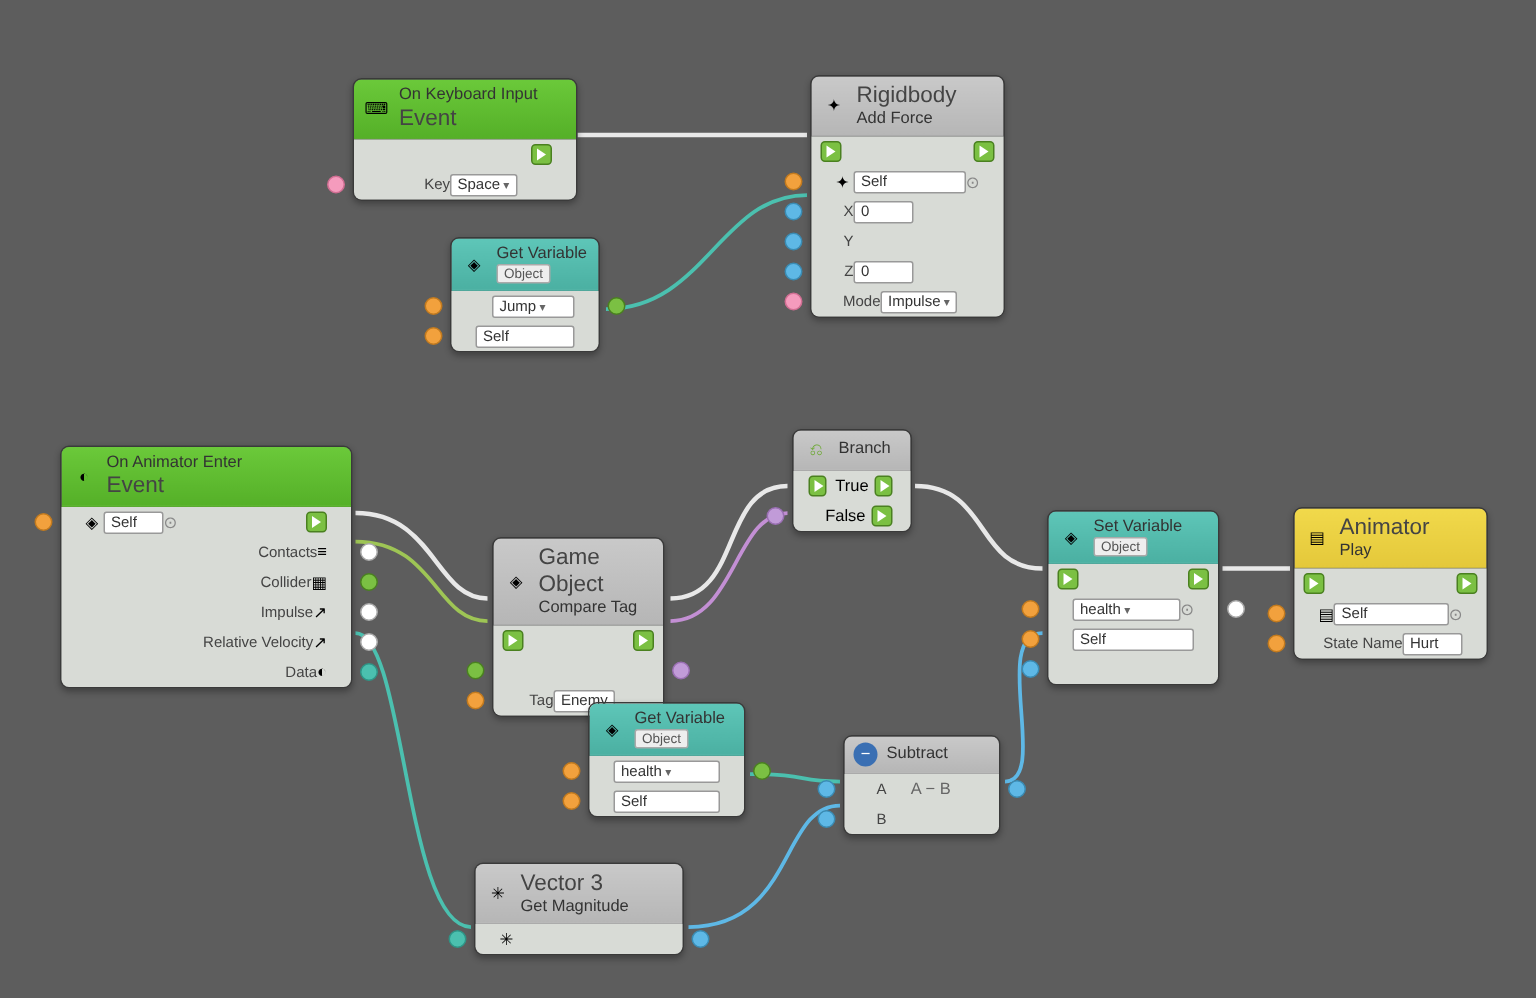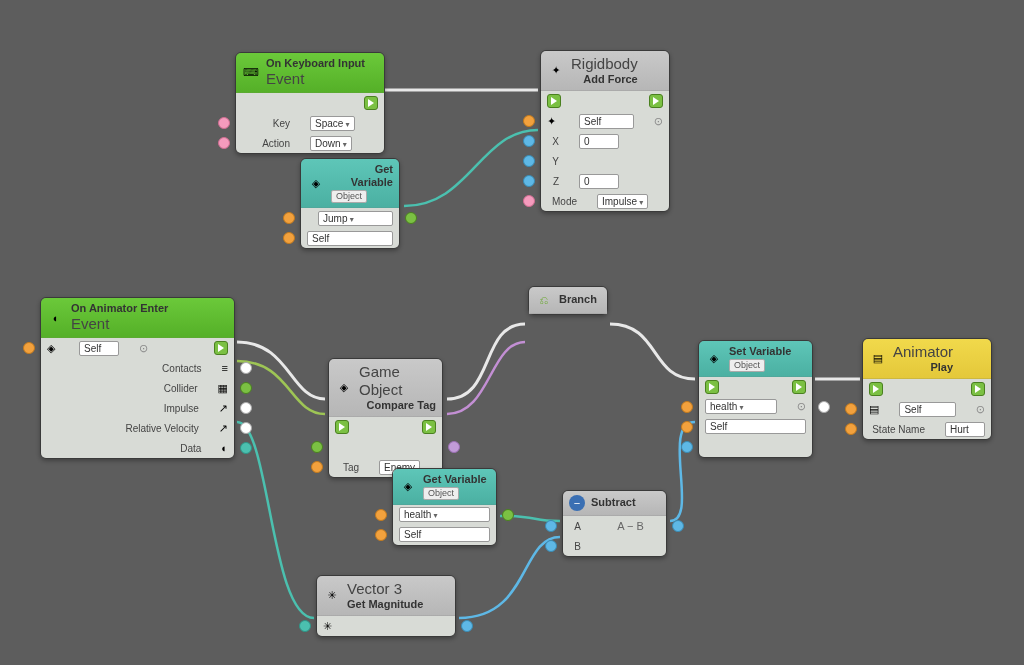--- a/index.html
+++ b/index.html
@@ -34,31 +34,31 @@
     border-radius: 5px 5px 0 0;
   }
   .header-icon {
     width: 18px; height: 18px;
     display: inline-flex;
     align-items: center;
     justify-content: center;
     flex-shrink: 0;
   }
   .header-text { line-height: 1.2; }
-  .header-text .title { font-weight: bold; color: #333; text-align: right; }
+  .header-text .title { font-weight: normal; color: #333; }
   .header-text .subtitle { font-size: 15px; color: #444; }
   .body {
     background: #d8dbd6;
     border-radius: 0 0 5px 5px;
   }
   .row {
     display: flex;
     align-items: center;
-    padding: 2px 6px;
-    gap: 20px;
+    padding: 2px 16px;
+    gap: 0;
     min-height: 20px;
     position: relative;
   }
   .row label { width: 48px; text-align: right; color: #444; font-size: 10px; }
   .row.right { justify-content: flex-end; }
   .field {
     background: #fff;
     border: 1px solid #999;
     border-radius: 2px;
     padding: 1px 4px;
@@ -164,25 +164,20 @@
     </span>
   </div>
   <div class="body">
     <div class="row" style="justify-content:flex-end;">
       <span class="port flow-out" style="position:relative; right:auto;"></span>
     </div>
     <div class="row">
       <span class="port in p-pink"></span>
       <label>Key</label>
       <span class="field dropdown">Space</span>
-    </div>
-    <div class="row">
-      <span class="port in p-pink"></span>
-      <label>Action</label>
-      <span class="field dropdown">Down</span>
     </div>
   </div>
 </div>
 
 <div class="node" style="left:300px; top:158px; width:100px;">
   <div class="header h-teal">
     <span class="header-icon">◈</span>
     <span class="header-text">
       <div class="title">Get Variable</div>
       <div class="chip">Object</div>
@@ -313,20 +308,32 @@
   </div>
 </div>
 
 <div class="node" style="left:528px; top:286px; width:80px;">
   <div class="header h-gray">
     <span class="header-icon" style="color:#6aa82f;">⎌</span>
     <span class="header-text">
       <div class="title">Branch</div>
     </span>
   </div>
+  <div class="body">
+    <div class="row">
+      <span class="port flow-in in" style="left:-6px;position:relative;"></span>
+      <span style="flex:1;text-align:right;">True</span>
+      <span class="port flow-out" style="position:relative;right:-4px;"></span>
+    </div>
+    <div class="row">
+      <span class="port in p-purple"></span>
+      <span style="flex:1;text-align:right;">False</span>
+      <span class="port flow-out" style="position:relative;right:-4px;"></span>
+    </div>
+  </div>
 </div>
 
 <div class="node" style="left:698px; top:340px; width:115px;">
   <div class="header h-teal">
     <span class="header-icon">◈</span>
     <span class="header-text">
       <div class="title">Set Variable</div>
       <div class="chip">Object</div>
     </span>
   </div>

